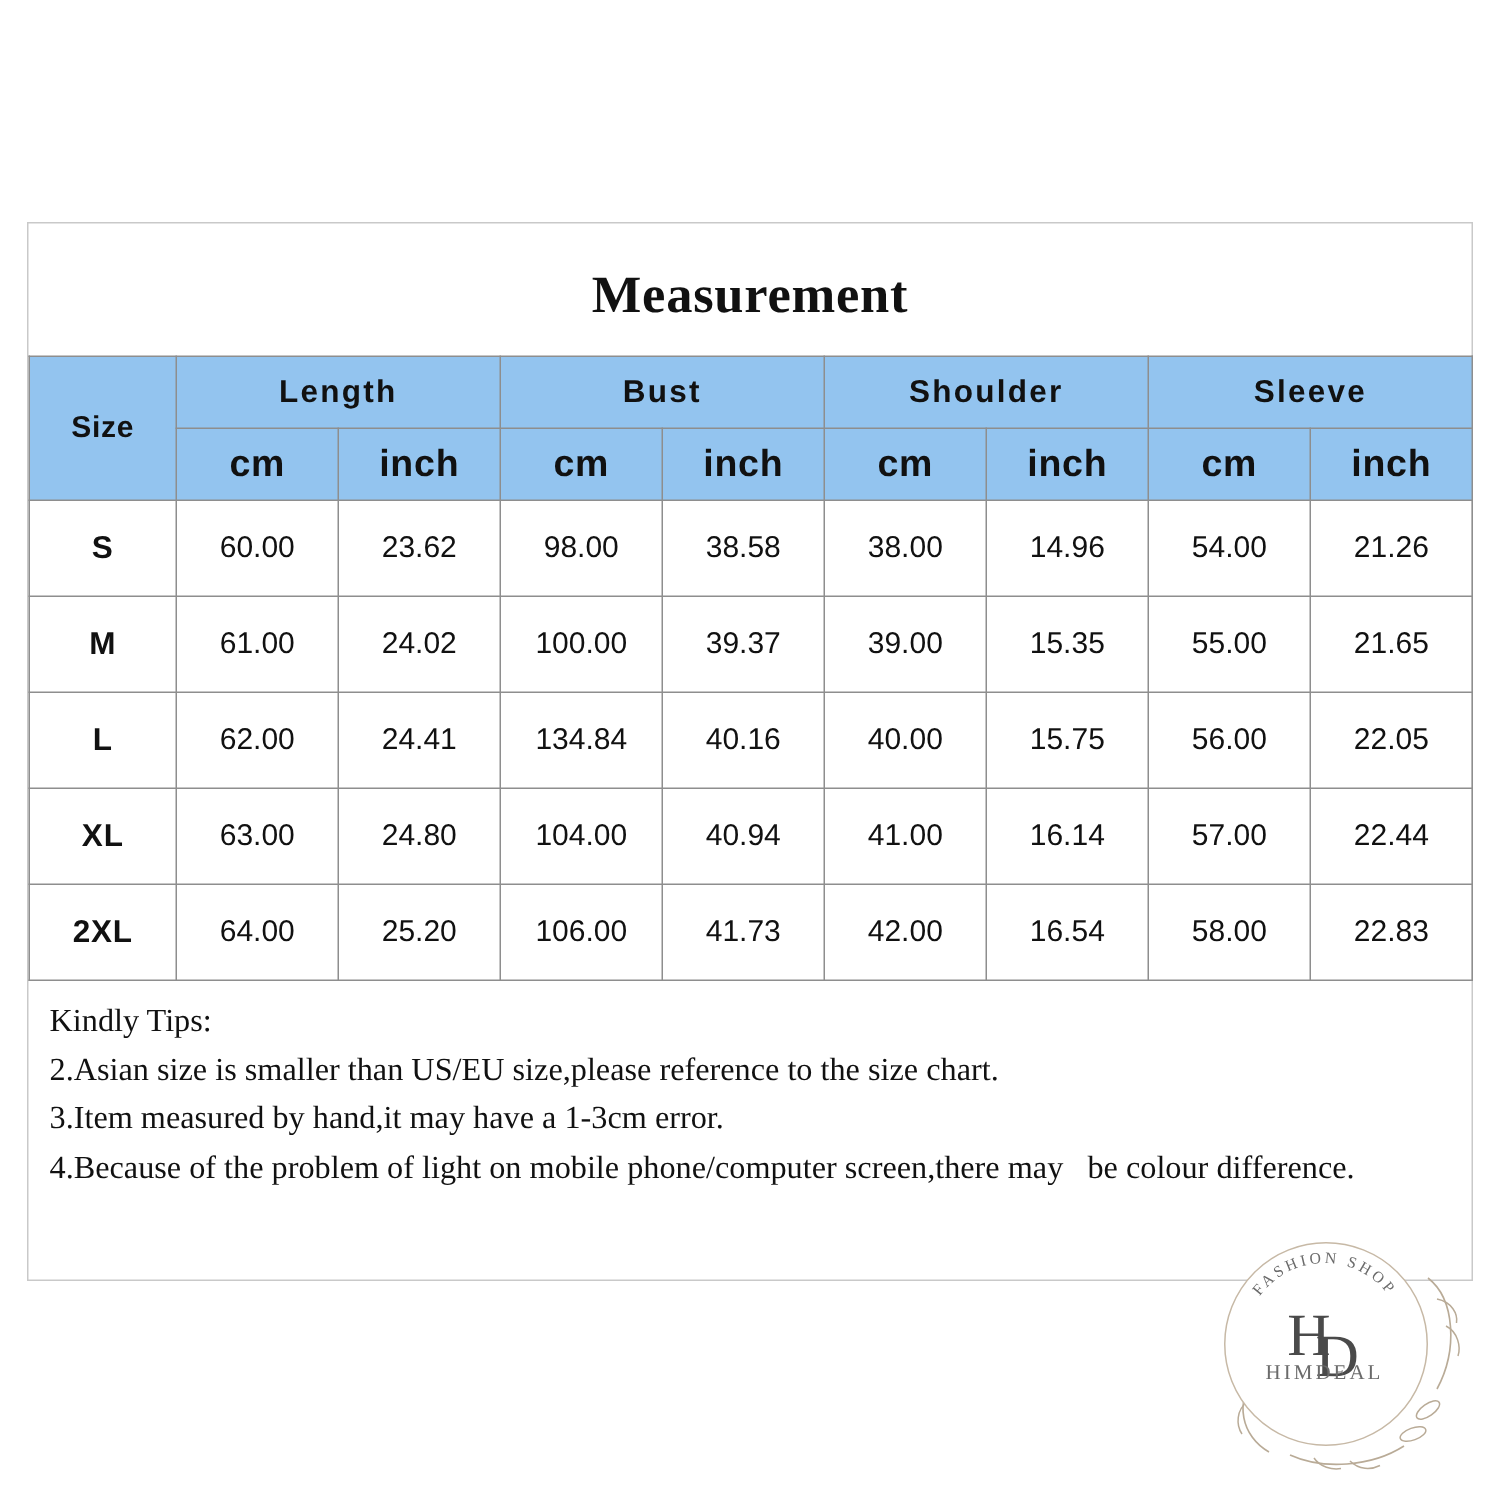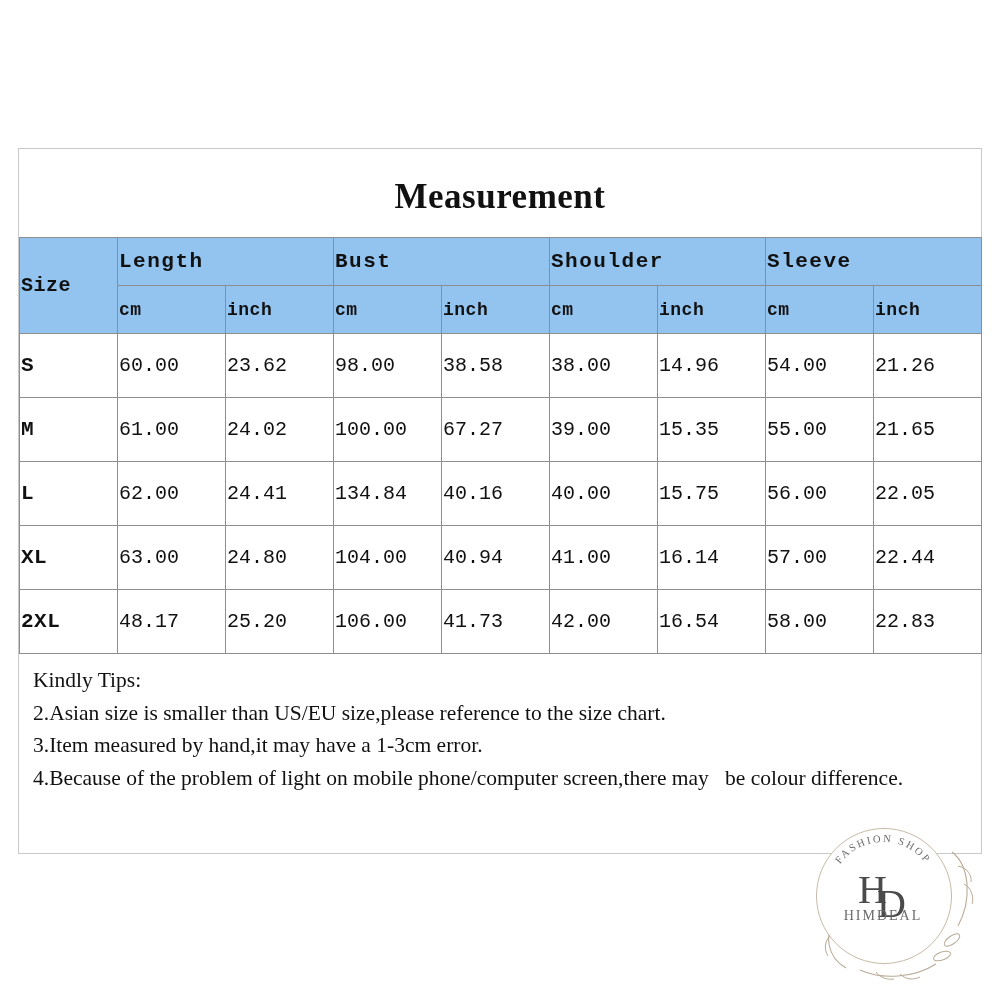--- a/index.html
+++ b/index.html
@@ -48,38 +48,38 @@
   table.measure {
     border-collapse: collapse;
     width: 962px;
     margin: 0;
     table-layout: fixed;
   }
 
   table.measure th,
   table.measure td {
     border: 1px solid #8e8e8e;
-    text-align: left;
+    text-align: center;
     color: #111111;
-    font-family: Liberation Mono, monospace;
+    font-family: Liberation Sans, sans-serif;
   }
 
   .hdr {
     background: #93c4ef;
     font-weight: bold;
   }
 
   .hdr-group {
     font-size: 21px;
     height: 45px;
     letter-spacing: 1.5px;
   }
 
   .hdr-unit {
-    font-size: 18px;
+    font-size: 25px;
     height: 45px;
     letter-spacing: 0.5px;
   }
 
   .size-cell {
     background: #93c4ef;
     font-weight: bold;
     font-size: 20px;
     letter-spacing: 0.5px;
   }
@@ -215,21 +215,21 @@
           <td class="val">38.00</td>
           <td class="val">14.96</td>
           <td class="val">54.00</td>
           <td class="val">21.26</td>
         </tr>
         <tr>
           <td class="row-label">M</td>
           <td class="val">61.00</td>
           <td class="val">24.02</td>
           <td class="val">100.00</td>
-          <td class="val">67.27</td>
+          <td class="val">39.37</td>
           <td class="val">39.00</td>
           <td class="val">15.35</td>
           <td class="val">55.00</td>
           <td class="val">21.65</td>
         </tr>
         <tr>
           <td class="row-label">L</td>
           <td class="val">62.00</td>
           <td class="val">24.41</td>
           <td class="val">134.84</td>
@@ -245,21 +245,21 @@
           <td class="val">24.80</td>
           <td class="val">104.00</td>
           <td class="val">40.94</td>
           <td class="val">41.00</td>
           <td class="val">16.14</td>
           <td class="val">57.00</td>
           <td class="val">22.44</td>
         </tr>
         <tr>
           <td class="row-label">2XL</td>
-          <td class="val">48.17</td>
+          <td class="val">64.00</td>
           <td class="val">25.20</td>
           <td class="val">106.00</td>
           <td class="val">41.73</td>
           <td class="val">42.00</td>
           <td class="val">16.54</td>
           <td class="val">58.00</td>
           <td class="val">22.83</td>
         </tr>
       </tbody>
     </table>

